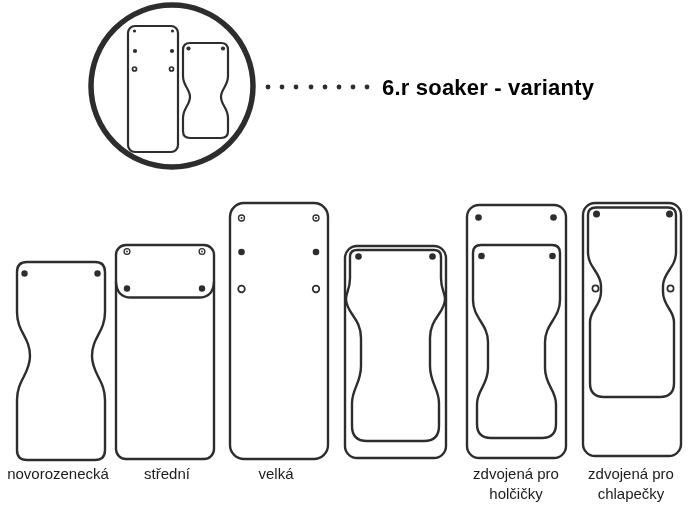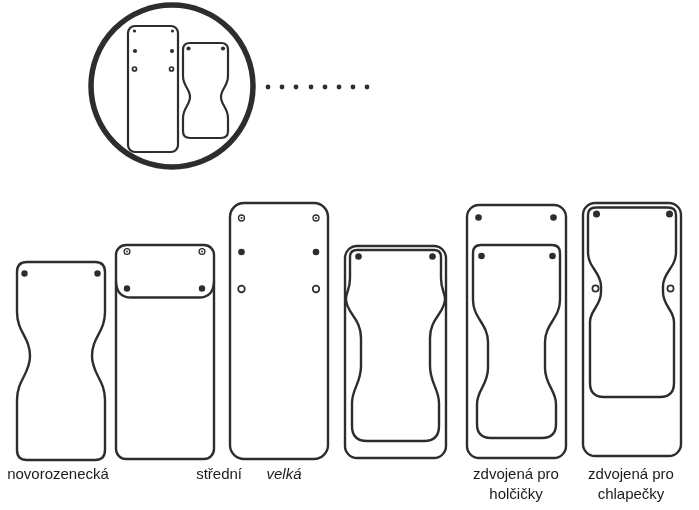--- a/index.html
+++ b/index.html
@@ -52,22 +52,22 @@
     position: absolute;
     top: 464px;
     width: 150px;
     text-align: center;
     font-size: 15px;
     line-height: 20px;
     color: #1b1b1b;
   }
   .figure-label span { display: block; }
   #label-1 { left: -17px; }   
-  #label-2 { left: 92px; text-align: right; }    
-  #label-3 { left: 209px; font-style: italic; }   
+  #label-2 { left: 92px; }    
+  #label-3 { left: 201px; }   
   #label-4 { left: 322px; }   
   #label-5 { left: 441px; }   
   #label-6 { left: 556px; }   
 </style>
 </head>
 <body>
 
 <div id="canvas">
 
   <svg id="diagram-svg" viewBox="0 0 699 510" xmlns="http://www.w3.org/2000/svg">
@@ -166,20 +166,21 @@
                C 663 306 674 310 674 322 V 383 Q 674 397 660 397 H 604
                Q 590 397 590 383 V 322 C 590 310 601 306 601 292 V 286
                C 601 272 588 268 588 252 V 215 Q 588 207.5 596 207.5 Z"></path>
       <circle class="dot-filled" cx="596.5" cy="214" r="3.5"></circle>
       <circle class="dot-filled" cx="669.5" cy="214" r="3.5"></circle>
       <circle class="dot-open" cx="595.5" cy="288.5" r="3.1" stroke-width="1.6"></circle>
       <circle class="dot-open" cx="670.5" cy="288.5" r="3.1" stroke-width="1.6"></circle>
     </g>
   </svg>
 
+  <div id="title">6.r soaker - varianty</div>
 
   <div class="figure-label" id="label-1">
     <span>novorozenecká</span>
     <span></span>
   </div>
   <div class="figure-label" id="label-2">
     <span>střední</span>
     <span></span>
   </div>
   <div class="figure-label" id="label-3">

